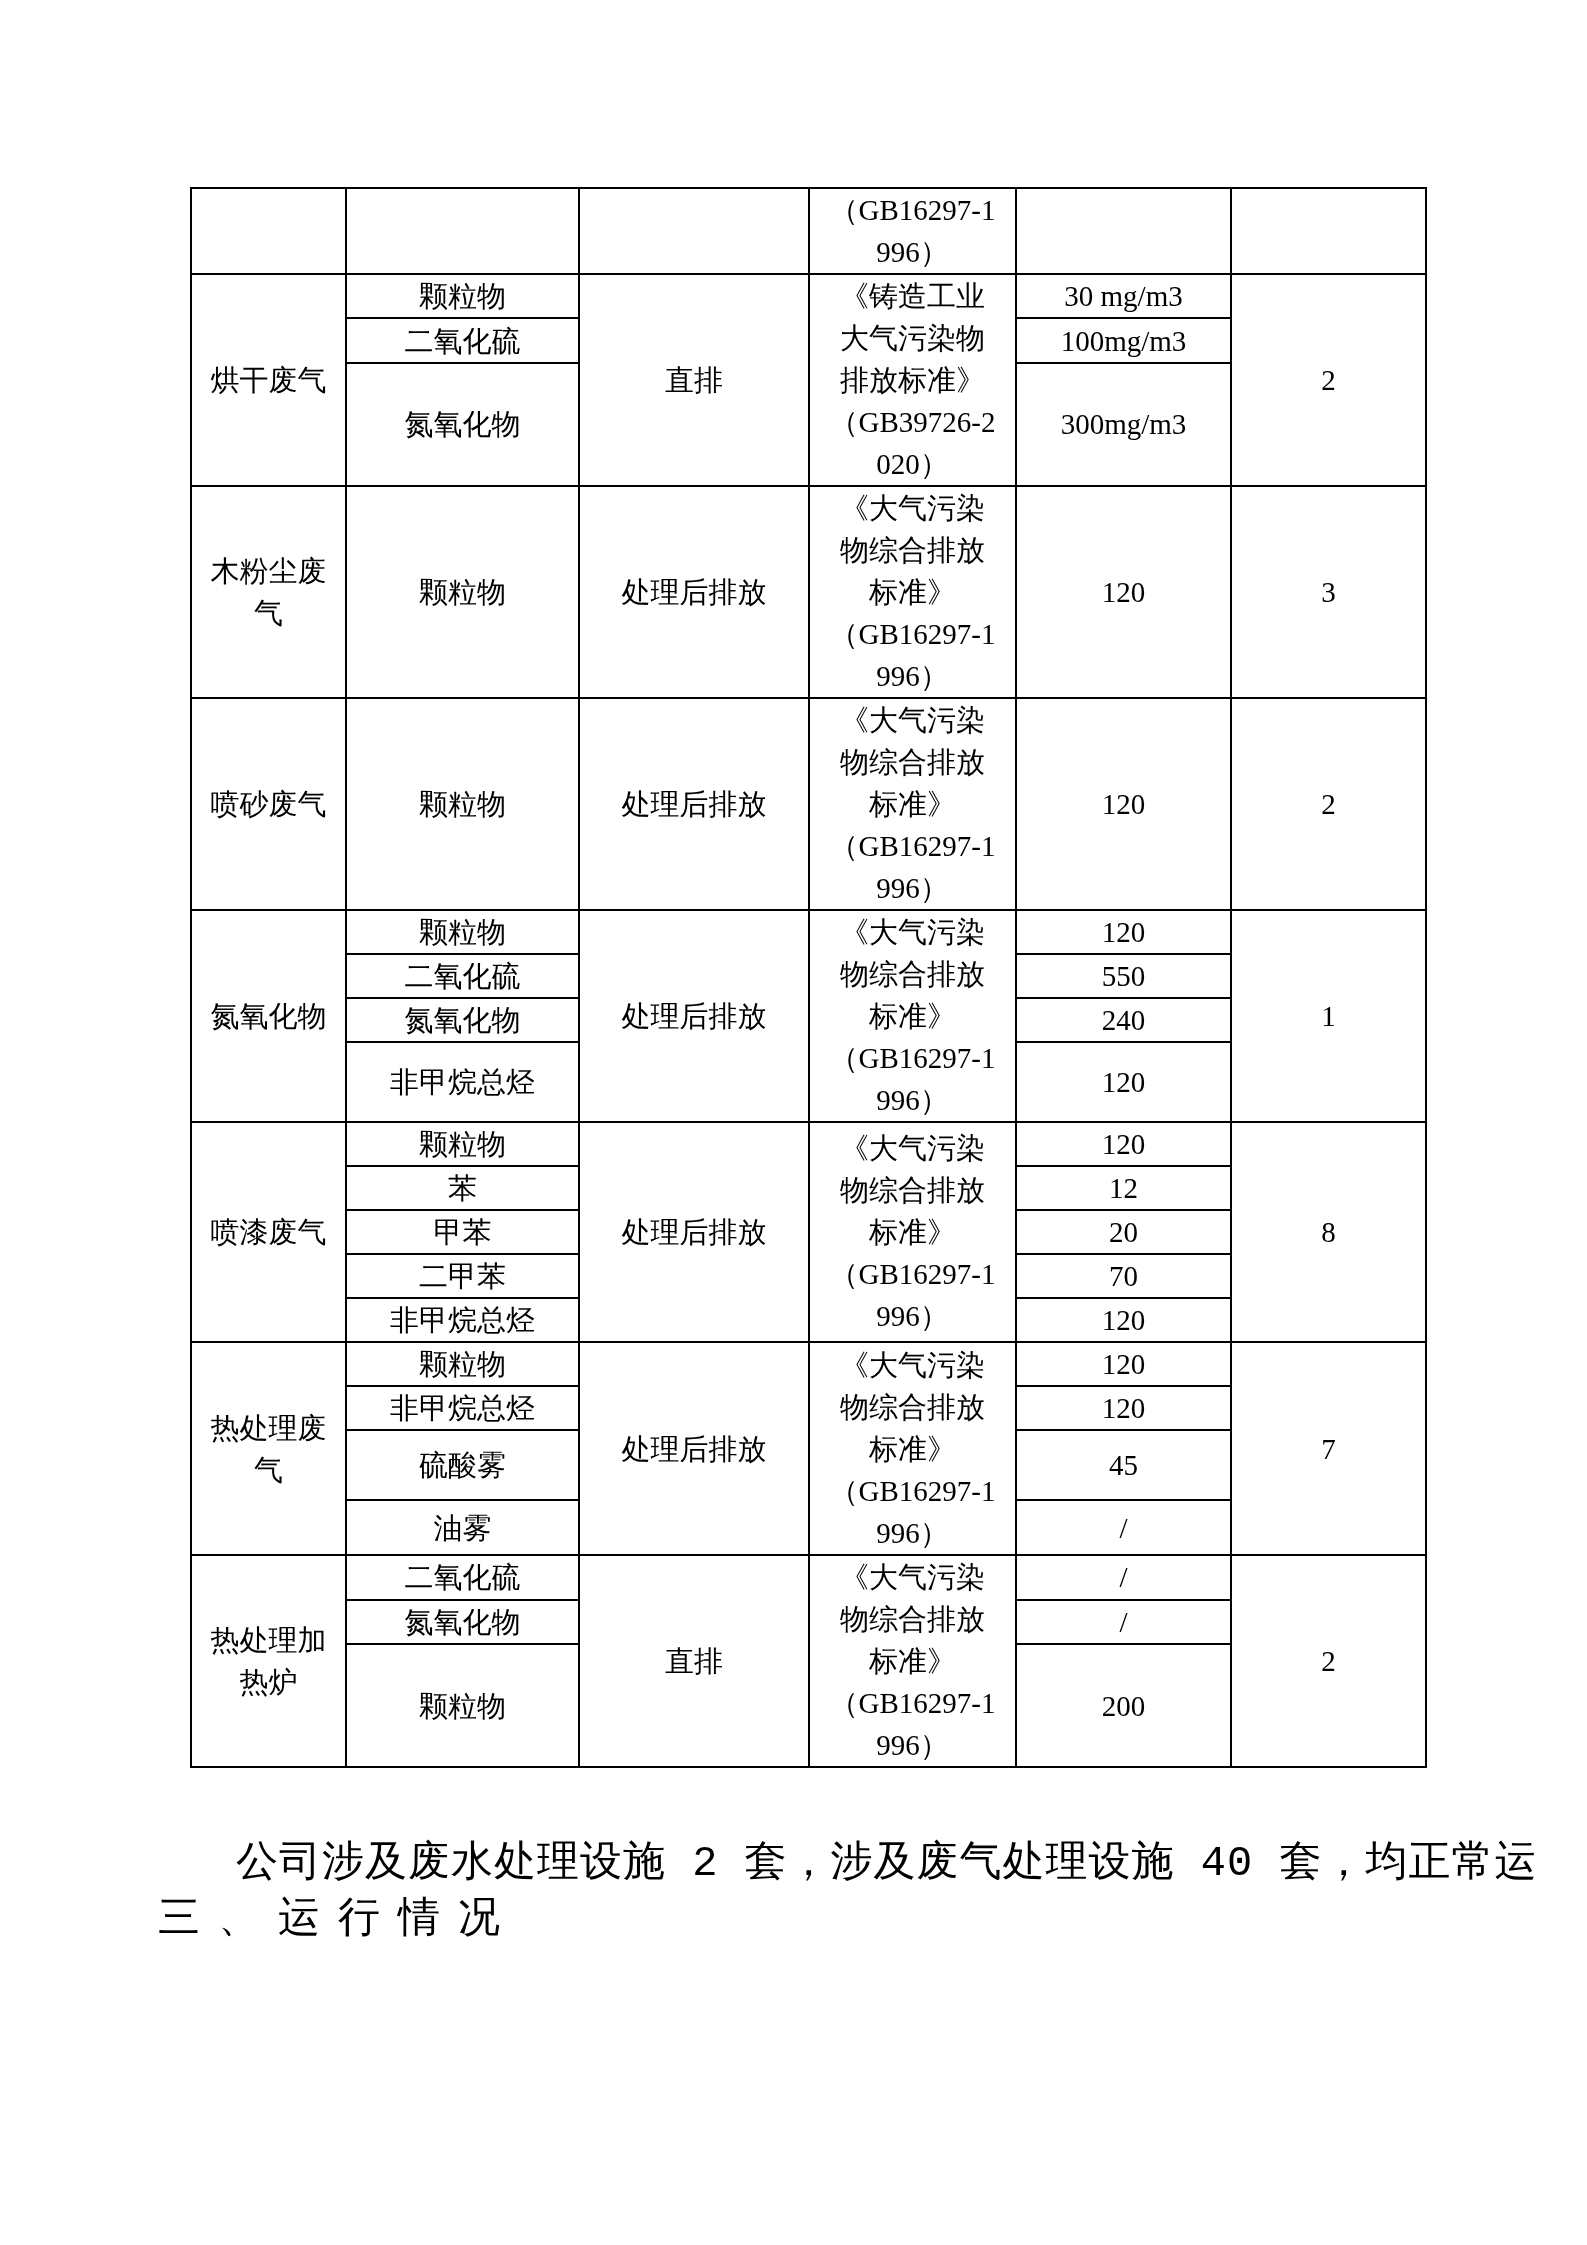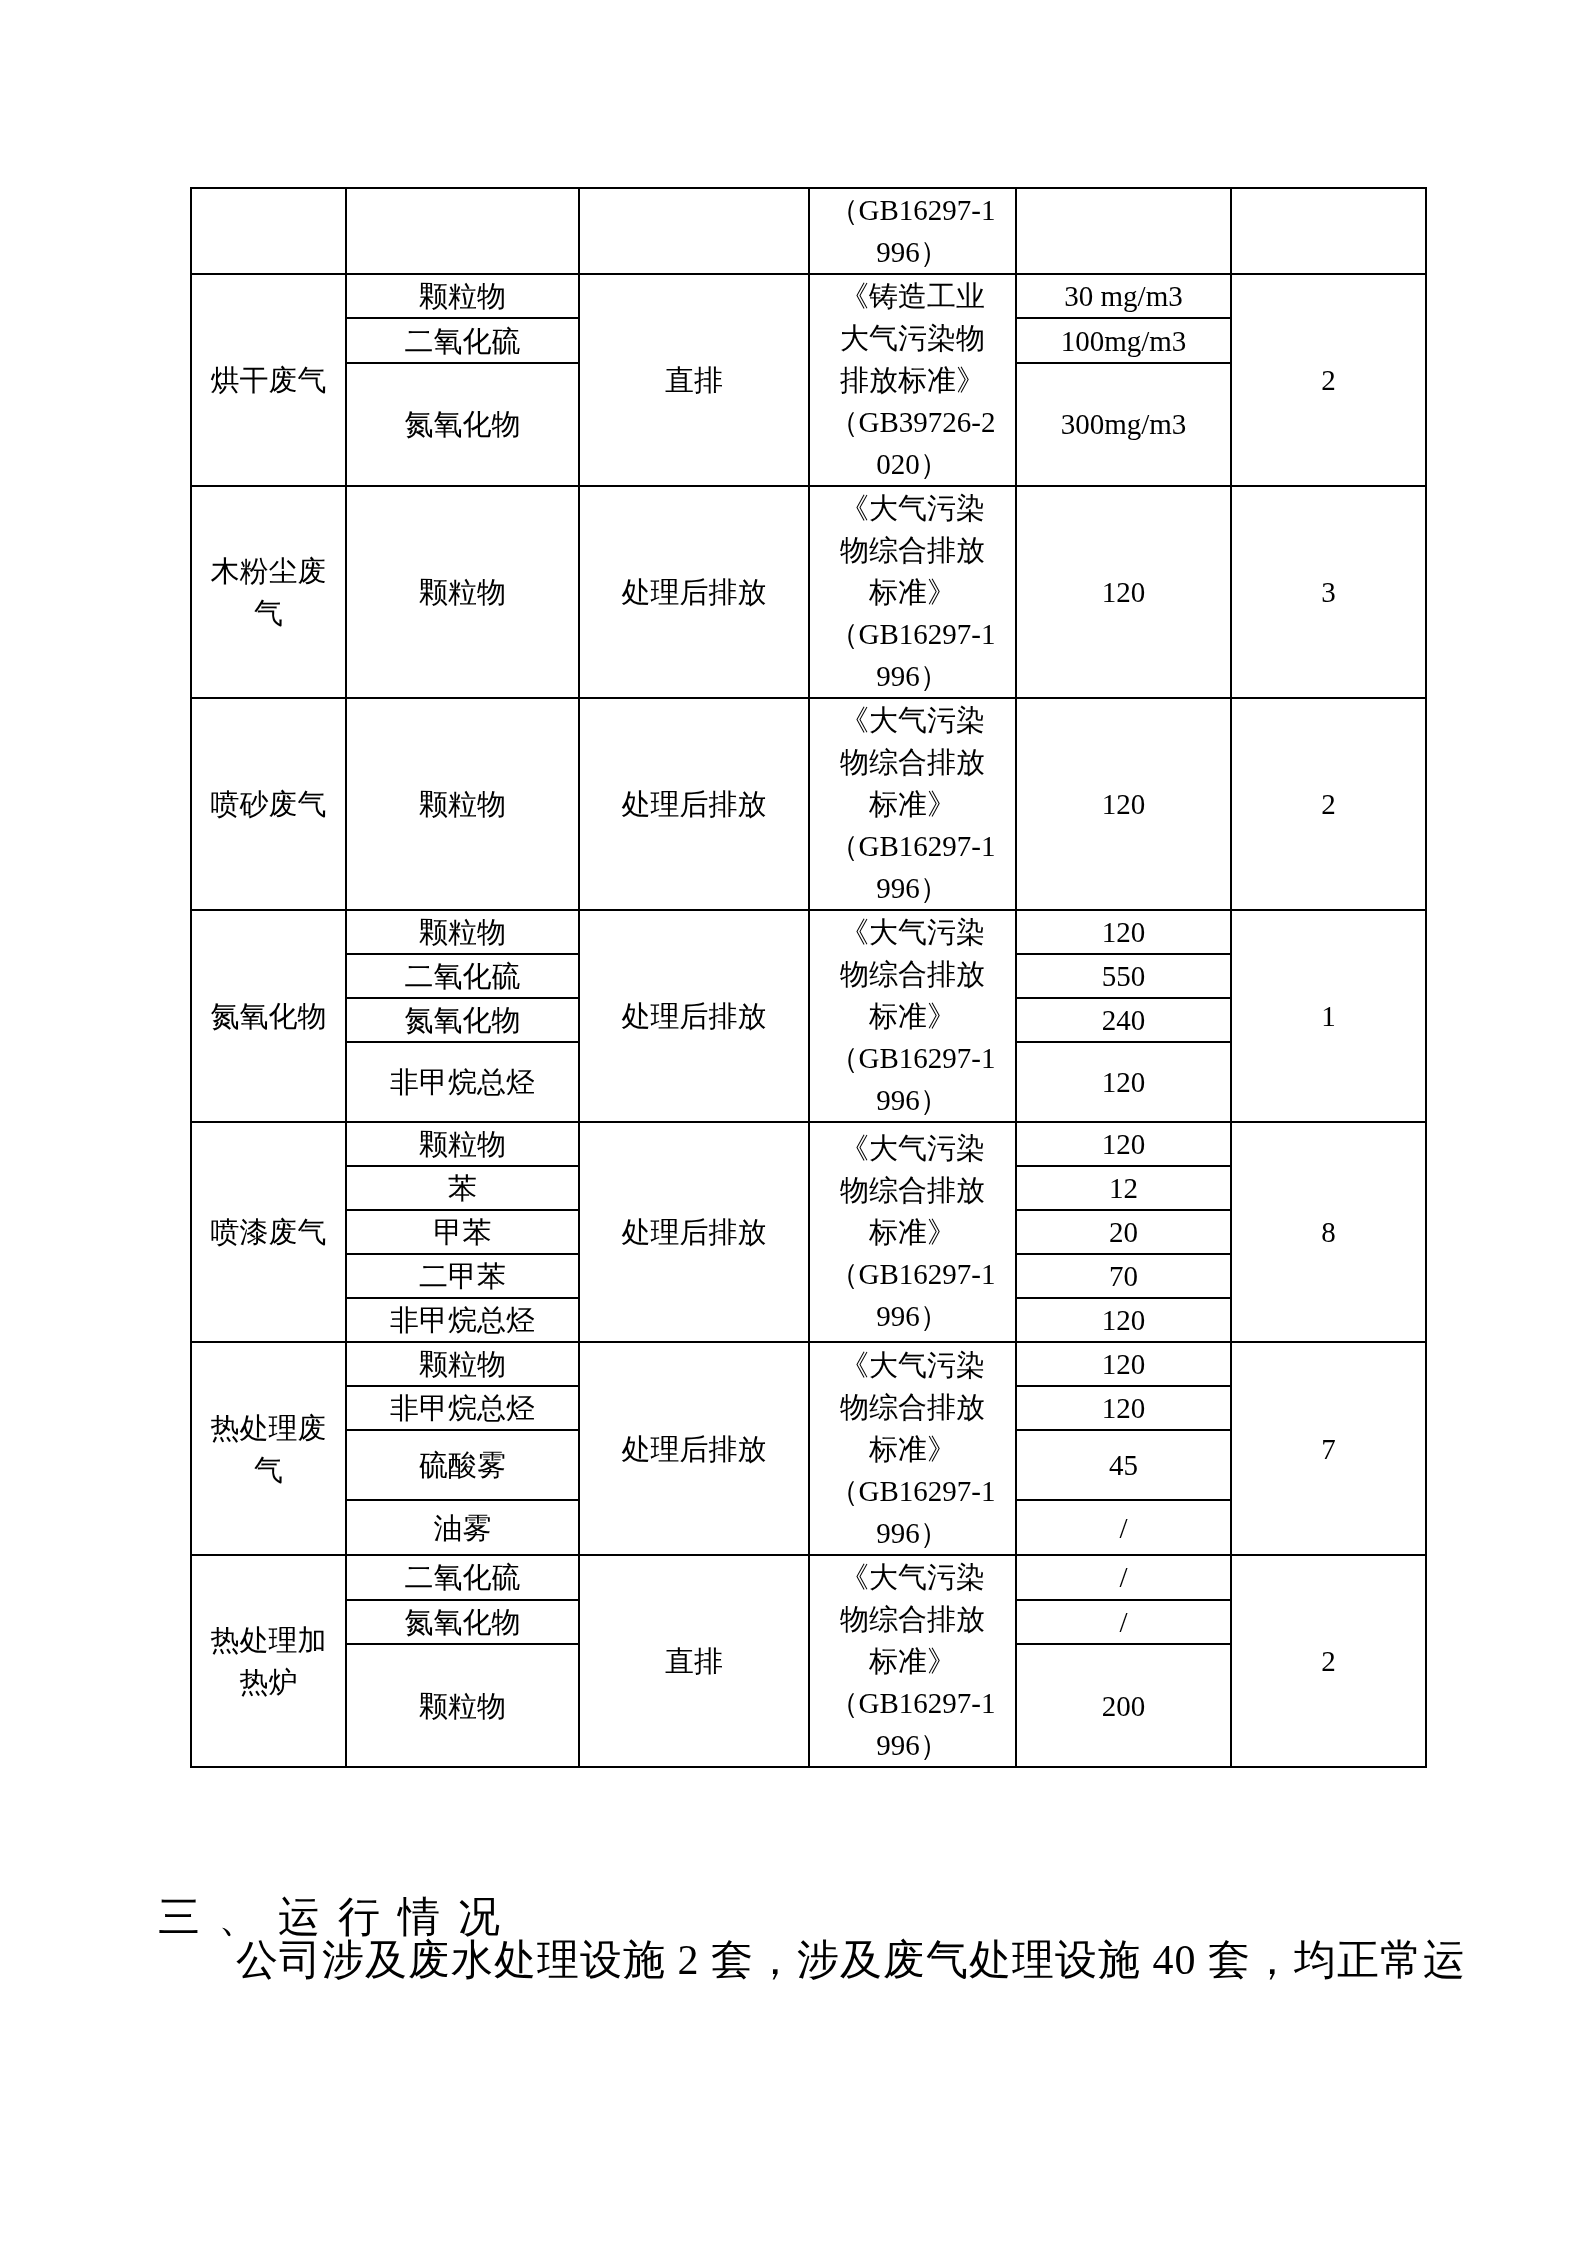--- a/index.html
+++ b/index.html
@@ -29,21 +29,21 @@
   td.type { padding:0 16px; }
   td.std  { padding:0 19px; word-break:break-all; }
   .heading {
     position:absolute; left:158px; top:1889px;
     font-size:42px; letter-spacing:18px; white-space:nowrap;
   }
   .para-line {
     position:absolute;
     font-size:42px; letter-spacing:1px; white-space:nowrap;
   }
-  .para-line.l1 { left:236px; top:1932px; }
+  .para-line.l1 { left:236px; top:1833px;font-family:Liberation Mono, monospace; }
   .para-line.l2 { left:154px; top:2012px; }
 </style>
 </head>
 <body>
 
 <div class="page">
 
   <table class="doc-table">
     <colgroup>
       <col style="width:155px">

